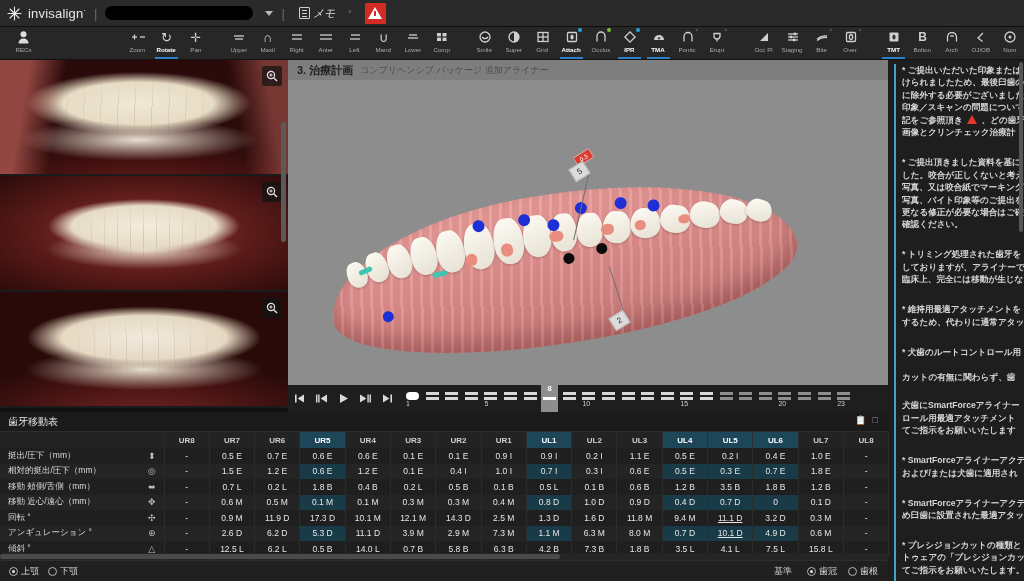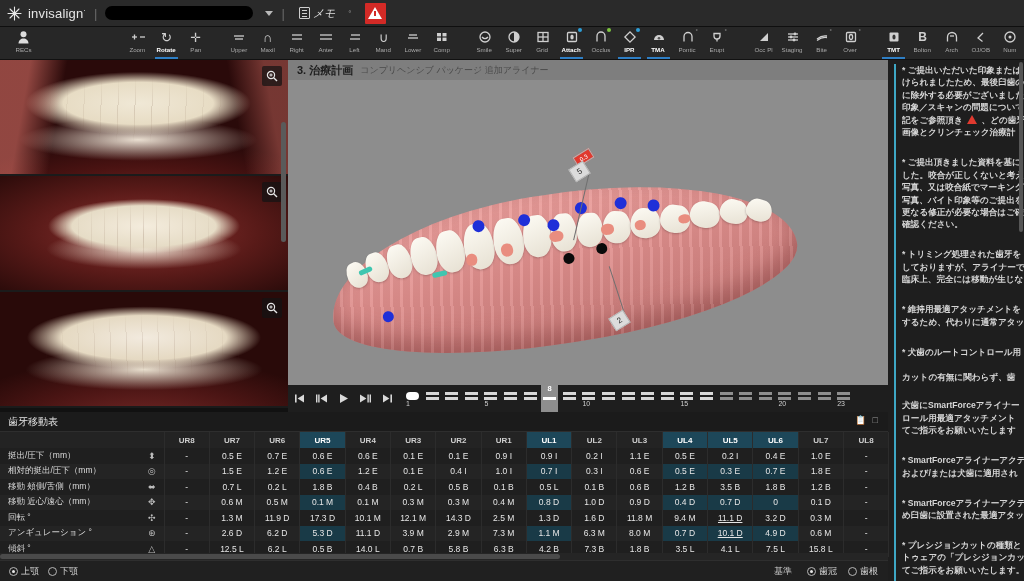--- a/index.html
+++ b/index.html
@@ -901,21 +901,21 @@
             <td class="hl">0.4 D</td>
             <td class="hl">0.7 D</td>
             <td class="hl">0</td>
             <td>0.1 D</td>
             <td>-</td>
           </tr>
           <tr>
             <td class="lbl">回転 °</td>
             <td class="ico">✣</td>
             <td>-</td>
-            <td>1.3 M</td>
+            <td>0.9 M</td>
             <td>11.9 D</td>
             <td class="hl">17.3 D</td>
             <td>10.1 M</td>
             <td>12.1 M</td>
             <td>14.3 D</td>
             <td>2.5 M</td>
             <td class="hl">1.3 D</td>
             <td>1.6 D</td>
             <td>11.8 M</td>
             <td class="hl">9.4 M</td>

